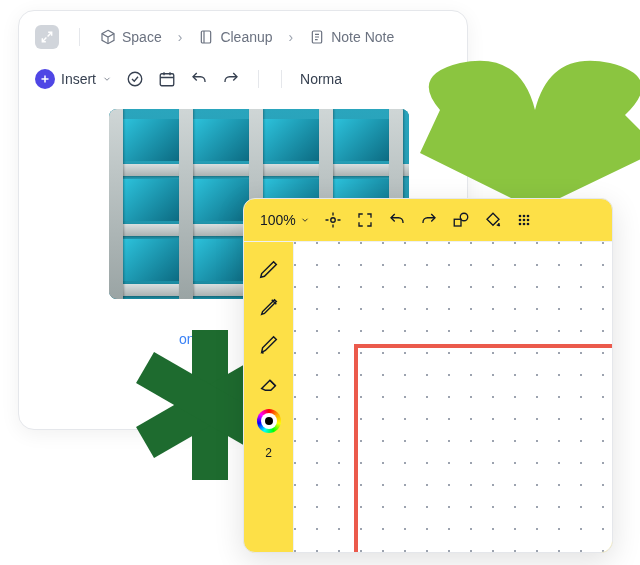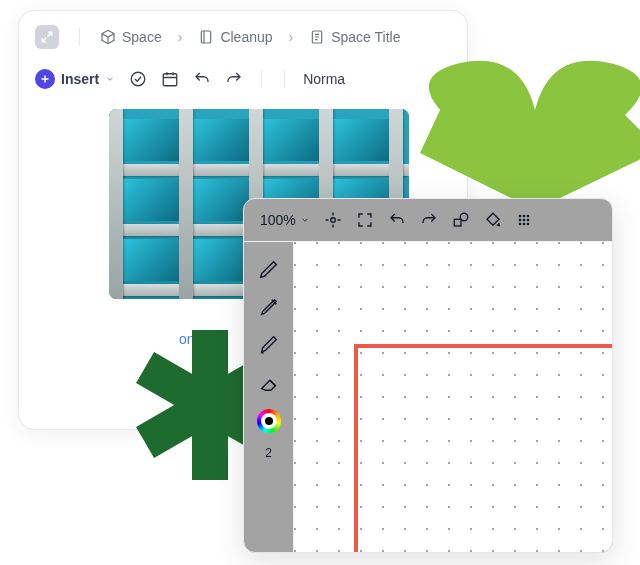--- a/index.html
+++ b/index.html
@@ -10,21 +10,21 @@
     box-shadow: 0 4px 20px rgba(0,0,0,0.06);
     display: flex; flex-direction: column;
   }
   .note-header { display: flex; align-items: center; gap: 16px; padding: 14px 16px; color: #6b7280; font-size: 14px; }
   .sq-btn { width: 24px; height: 24px; background: #d1d5db; border-radius: 6px; display: flex; align-items: center; justify-content: center; }
   .vdiv { width: 1px; height: 18px; background: #e5e7eb; margin: 0 4px; }
   .crumb { display: flex; align-items: center; gap: 6px; color: #6b7280; }
   .crumb svg { flex-shrink: 0; }
   .chev { color: #9ca3af; }
   .note-toolbar { display: flex; align-items: center; gap: 14px; padding: 6px 16px 10px; font-size: 14px; color: #374151; }
-  .insert-btn { display: flex; align-items: center; gap: 6px; font-weight: bold; }
+  .insert-btn { display: flex; align-items: center; gap: 6px; }
   .plus-circle { width: 20px; height: 20px; border-radius: 50%; background: #4f46e5; display: flex; align-items: center; justify-content: center; }
   .plus-circle svg { color: #fff; }
   .tb-icon { color: #374151; display: flex; align-items: center; }
   .ai-btn { display: flex; align-items: center; gap: 6px; }
   .note-body { flex: 1; padding: 10px 20px 20px 90px; position: relative; }
   .photo { width: 300px; height: 190px; border-radius: 8px; overflow: hidden; position: relative; background: #0e7a8f; }
   .note-text { position: absolute; left: 120px; top: 232px; font-size: 14px; color: #3b82f6; margin-left: 40px; }
 
   
   .sky { position: absolute; inset: 0; background: linear-gradient(#2aa5bd, #1a8aa1); }
@@ -33,21 +33,21 @@
   .row { position: absolute; left: 0; right: 0; height: 12px; background: linear-gradient(#d8dedf, #aab2b2); box-shadow: 0 1px 2px rgba(0,0,0,.3); }
   .pane { position: absolute; width: 60px; height: 42px; background: linear-gradient(135deg,#2ec6e0,#0c6b82); }
 
   
   .leaf { position: absolute; right: -20px; top: 55px; width: 260px; height: 160px; }
   .asterisk { position: absolute; left: 130px; top: 325px; width: 160px; height: 160px; }
 
   
   .canvas-window {
     position: absolute; left: 243px; top: 198px; width: 370px; height: 355px;
-    background: #a3a3a3; border: 1px solid #e5e7eb; border-radius: 12px;
+    background: #fde047; border: 1px solid #e5e7eb; border-radius: 12px;
     box-shadow: 0 8px 30px rgba(0,0,0,0.12);
     display: flex; flex-direction: column; overflow: hidden;
   }
   .canvas-toolbar {
     display: flex; align-items: center; gap: 14px; padding: 12px 16px; font-size: 14px; color: #111827;
     border-bottom: 1px solid #eef0f2;
   }
   .zoom-group { display: flex; align-items: center; gap: 4px; }
   .canvas-body { flex: 1; display: flex; }
   .tool-rail { width: 50px; border-right: 1px solid #eef0f2; display: flex; flex-direction: column; align-items: center; gap: 12px; padding: 14px 0; }
@@ -89,21 +89,21 @@
           <path d="M9 3v18"></path>
         </svg>
       <span>Cleanup</span>
     </div>
     <span class="chev">›</span>
     <div class="crumb">
       <svg width="16" height="16" viewBox="0 0 24 24" fill="none" stroke="#6b7280" stroke-width="1.8">
           <rect x="5" y="3" width="14" height="18" rx="2"></rect>
           <path d="M9 8h6M9 12h6M9 16h4"></path>
         </svg>
-      <span>Space Title</span>
+      <span>Note Note</span>
     </div>
   </div>
 
   <div class="note-toolbar">
     <div class="insert-btn">
       <div class="plus-circle">
         <svg width="12" height="12" viewBox="0 0 24 24" stroke="#fff" stroke-width="3">
             <path d="M12 5v14M5 12h14"></path>
           </svg>
       </div>

